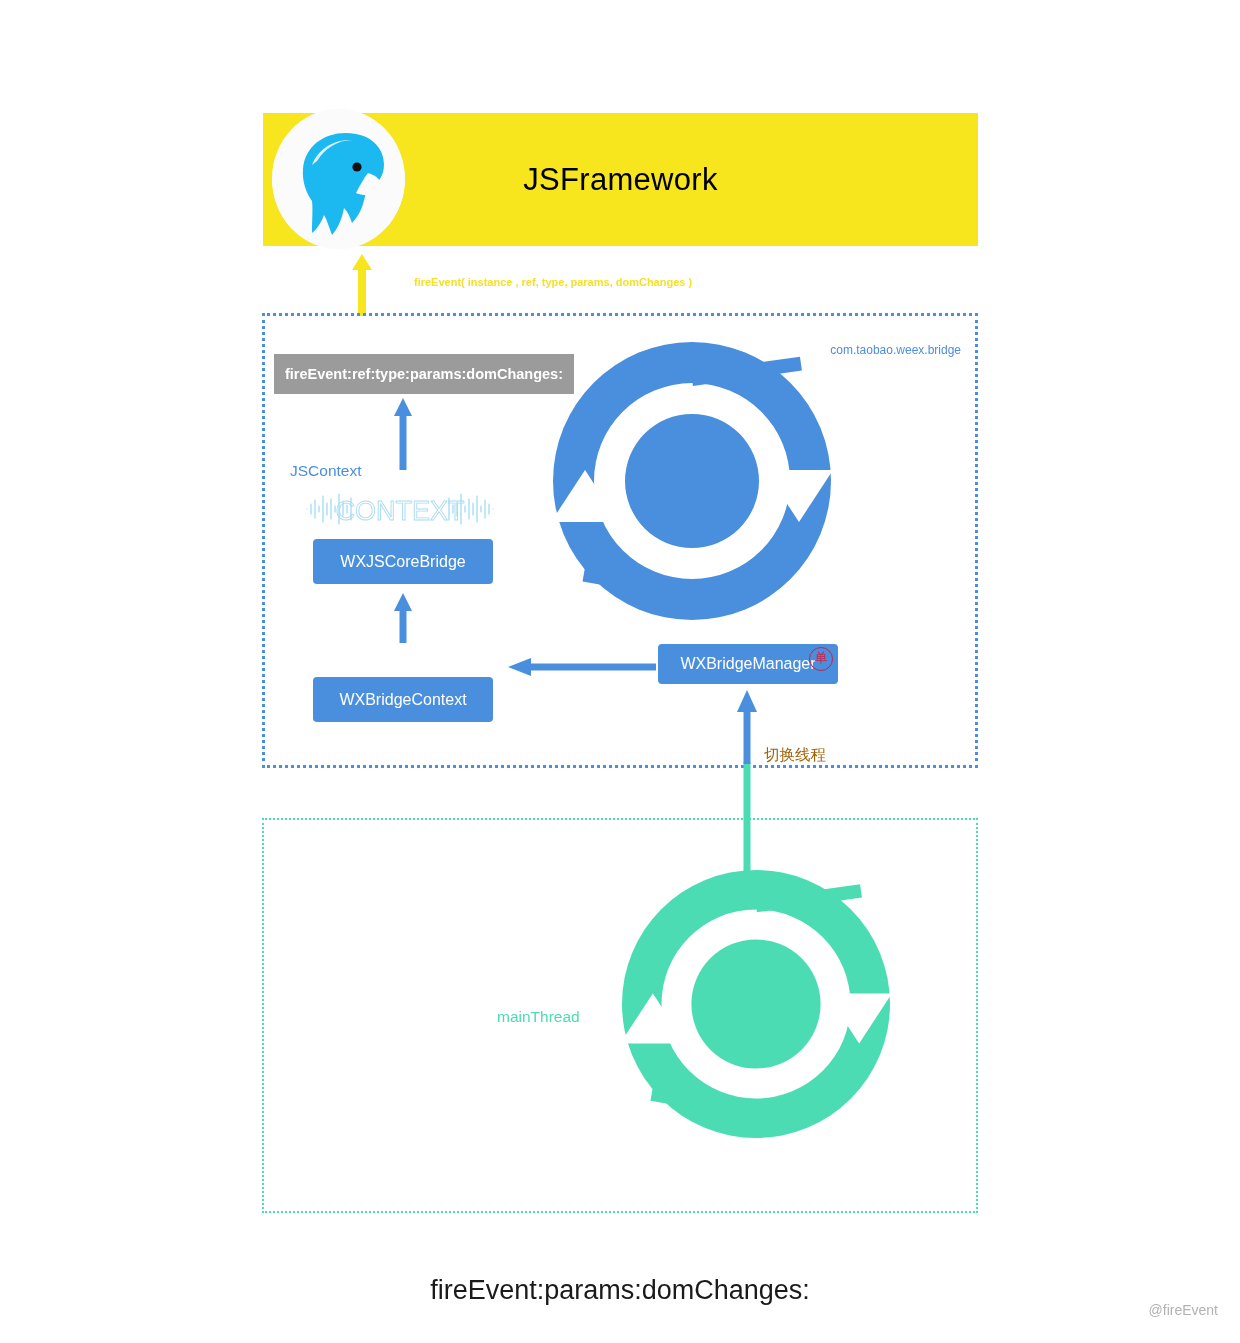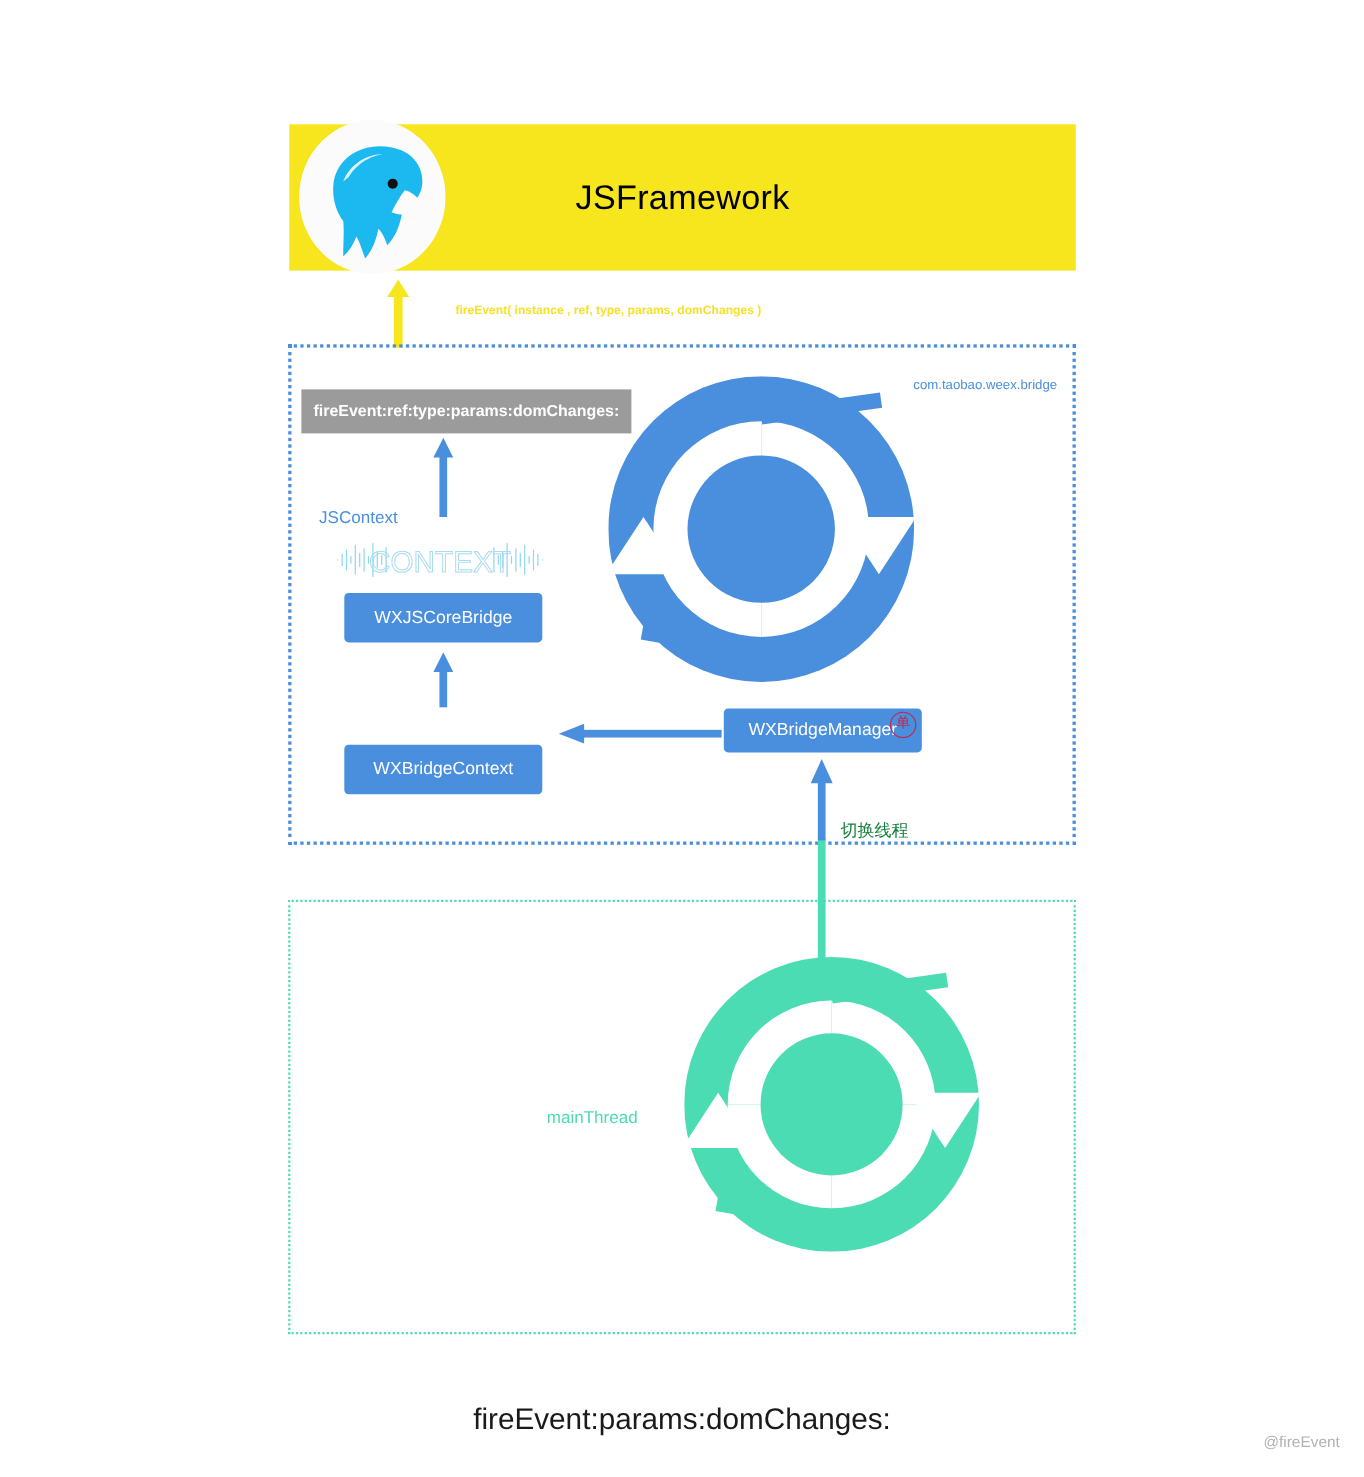--- a/index.html
+++ b/index.html
@@ -170,21 +170,21 @@
     position: absolute;
     left: 736px;
     top: 690px;
     width: 22px;
     height: 192px;
   }
   #thread-switch-label {
     position: absolute;
     left: 764px;
     top: 745px;
-    color: #15803d;
+    color: #a16207;
     font-size: 15.5px;
     white-space: nowrap;
   }
 
   
   #mainthread-region {
     position: absolute;
     left: 262px;
     top: 818px;
     width: 716px;

